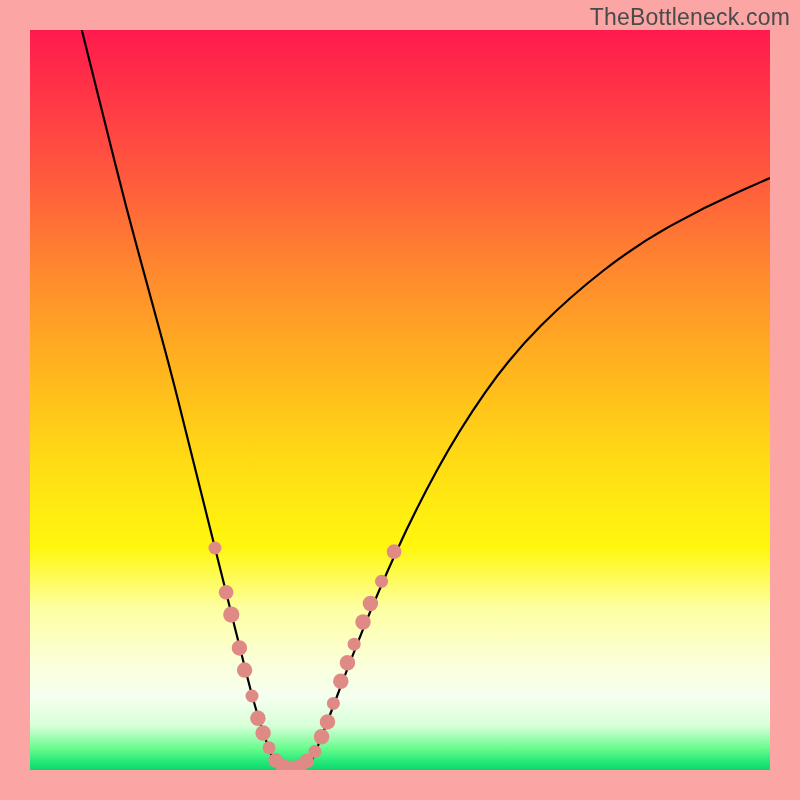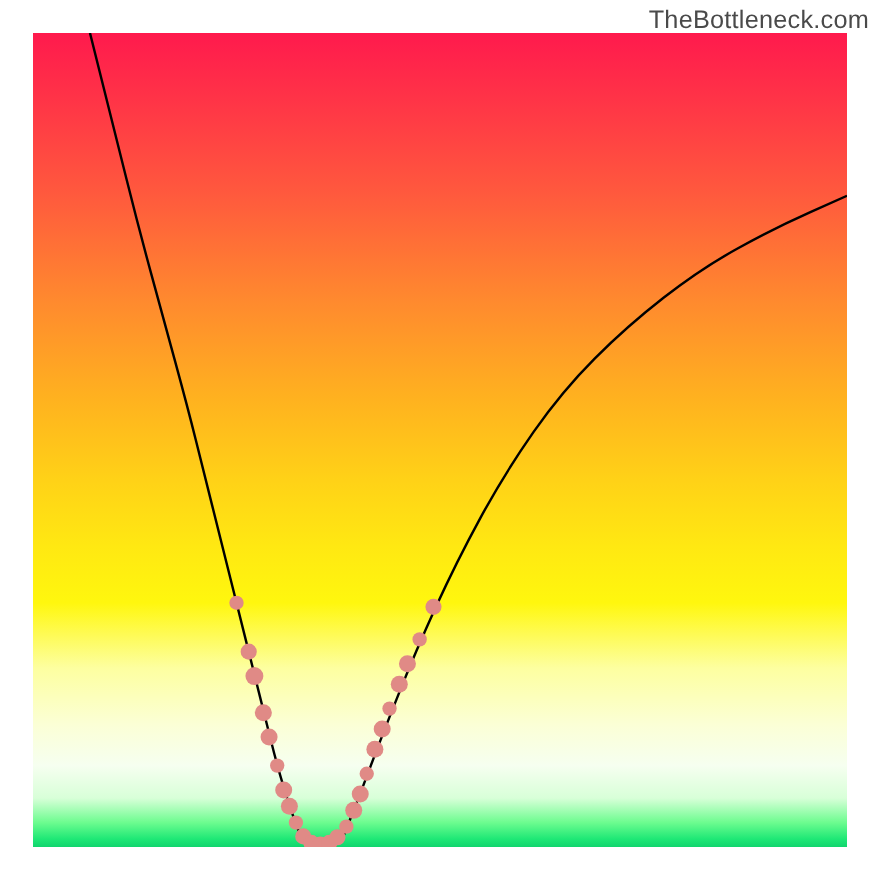--- a/index.html
+++ b/index.html
@@ -8,21 +8,21 @@
     width: 800px;
     height: 800px;
     overflow: hidden;
     background: #000;
     font-family: Arial, Helvetica, sans-serif;
   }
   .frame {
     position: relative;
     width: 800px;
     height: 800px;
-    background: #ffffff;
+    background: #fca5a5;
   }
   .plot-area {
     position: absolute;
     left: 30px;
     top: 30px;
     width: 740px;
     height: 740px;
     background: linear-gradient(
       to bottom,
       #ff1a4d 0%,

